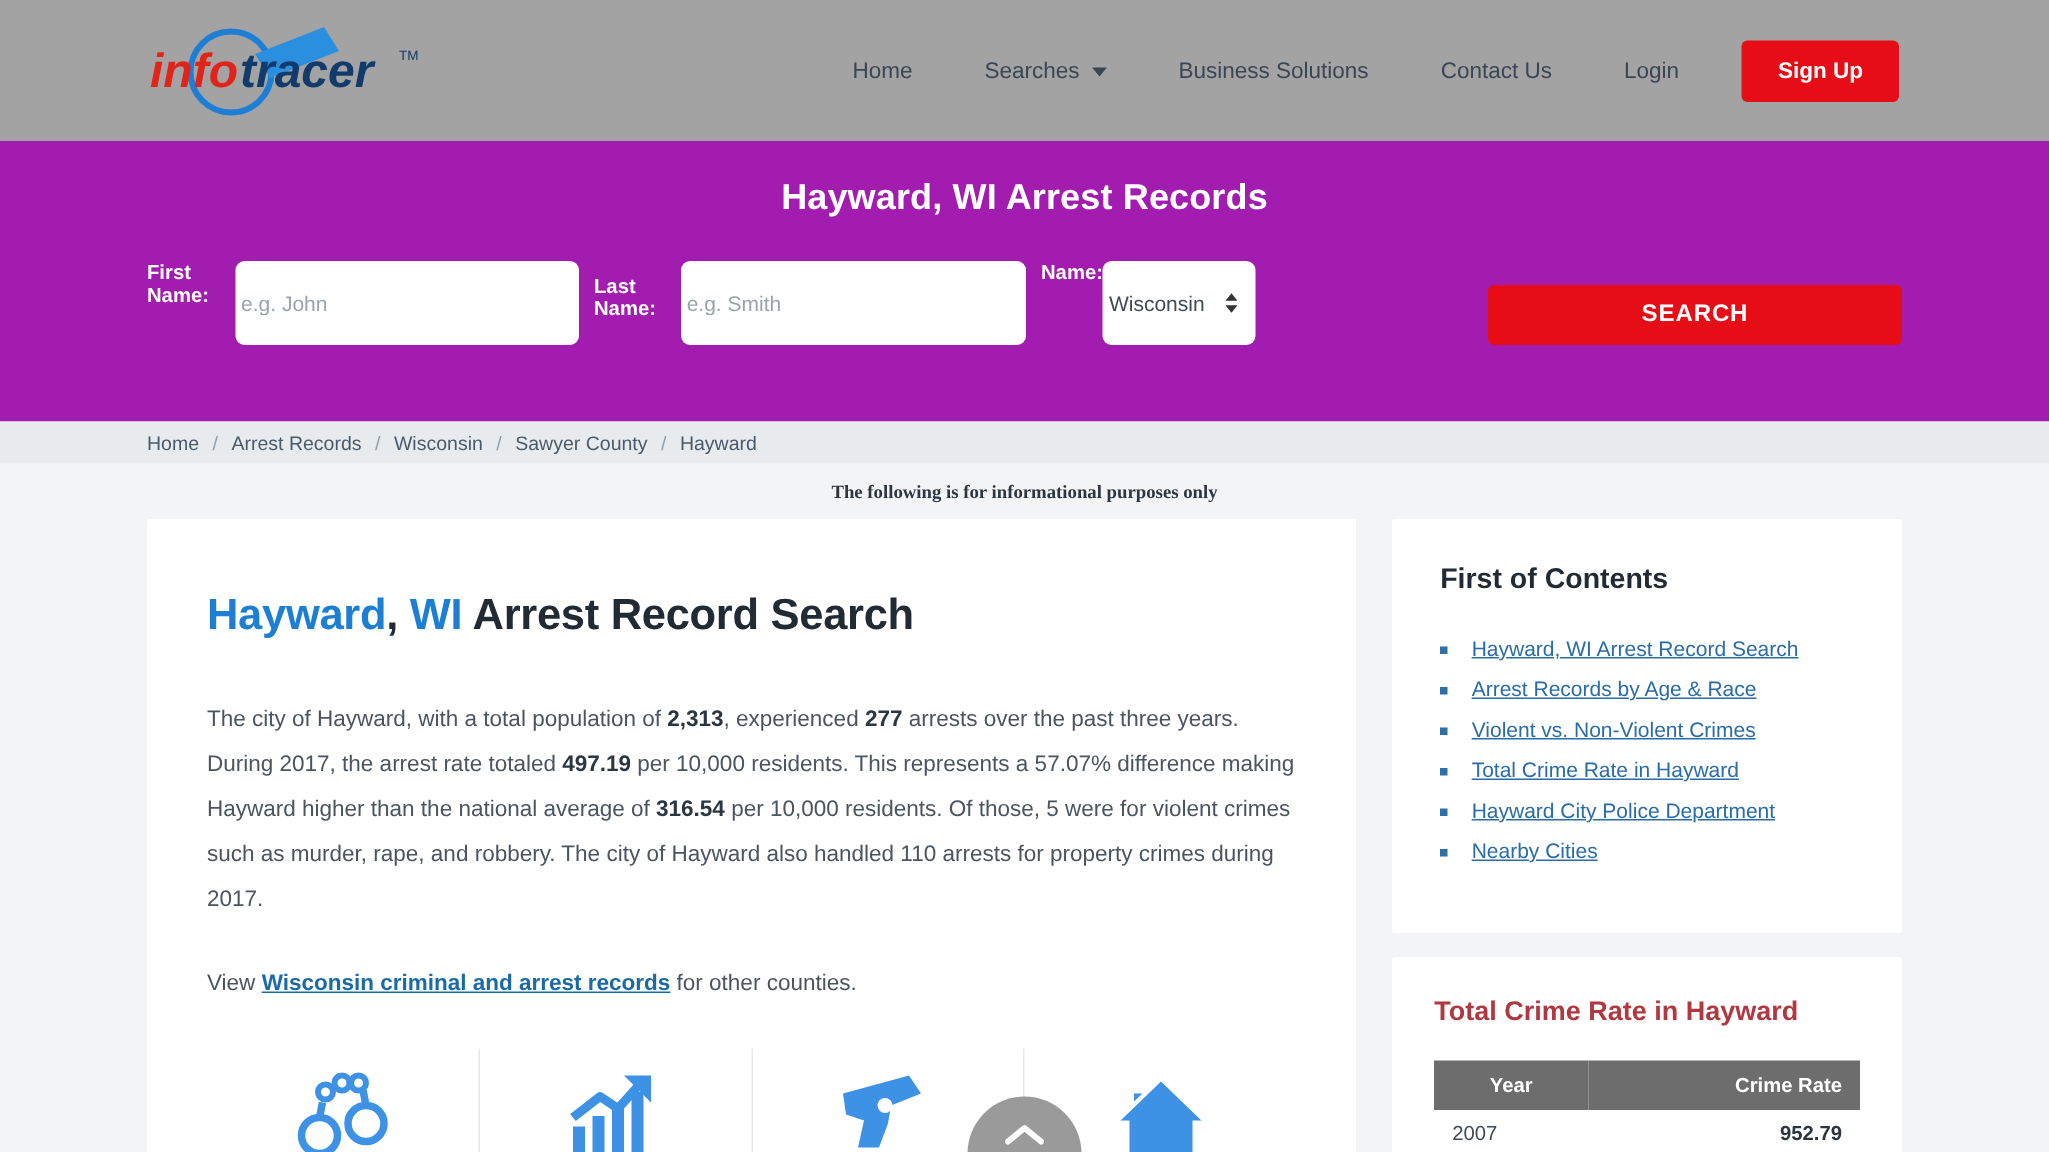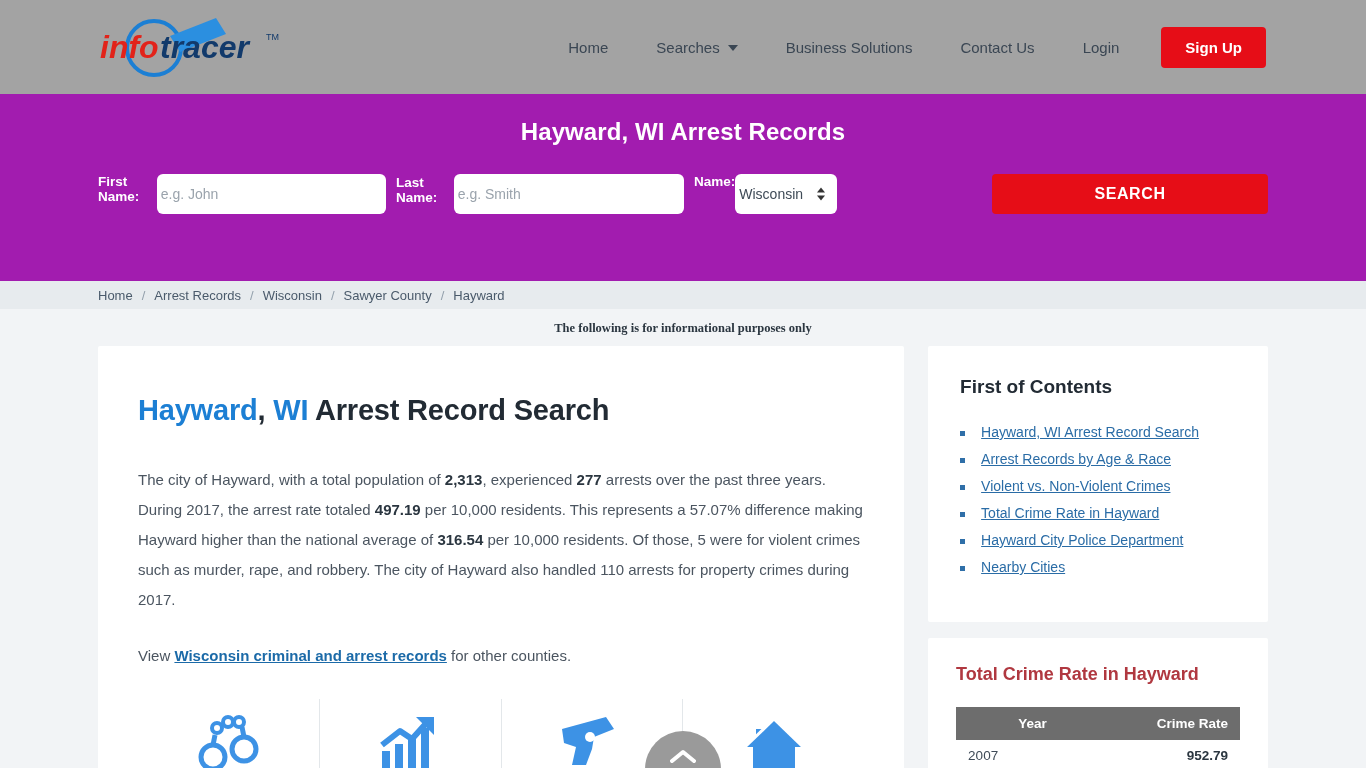--- a/index.html
+++ b/index.html
@@ -88,21 +88,21 @@
   .field.ln { width: 288px; align-items: center; }
   .field.st { width: 288px; }
   .field-label {
     color: #ffffff;
     font-size: 13.5px;
     font-weight: bold;
     margin-bottom: 8px;
   }
   .field input,
   .field select {
-    height: 40px;
+    height: 56px;
     border-radius: 6px;
     border: none;
     background: #fff;
     font-size: 14px;
     padding: 0 4px;
     color: #3f4b57;
     font-family: "Liberation Sans", sans-serif;
     outline: none;
     width: 100%;
   }
@@ -242,21 +242,21 @@
   .rate-table {
     width: 100%;
     border-collapse: collapse;
     font-size: 13.5px;
   }
   .rate-table thead th {
     background: #6d6d6d;
     color: #ffffff;
     font-weight: bold;
     padding: 9px 12px;
-    text-align: right;
+    text-align: center;
   }
   .rate-table thead th.right { text-align: right; }
   .rate-table tbody td {
     padding: 8px 12px;
     color: #3f4b57;
     border-bottom: 1px solid #e3e7ea;
   }
   .rate-table tbody td.right { text-align: right; font-weight: bold; color: #2b3640; }
 
   

